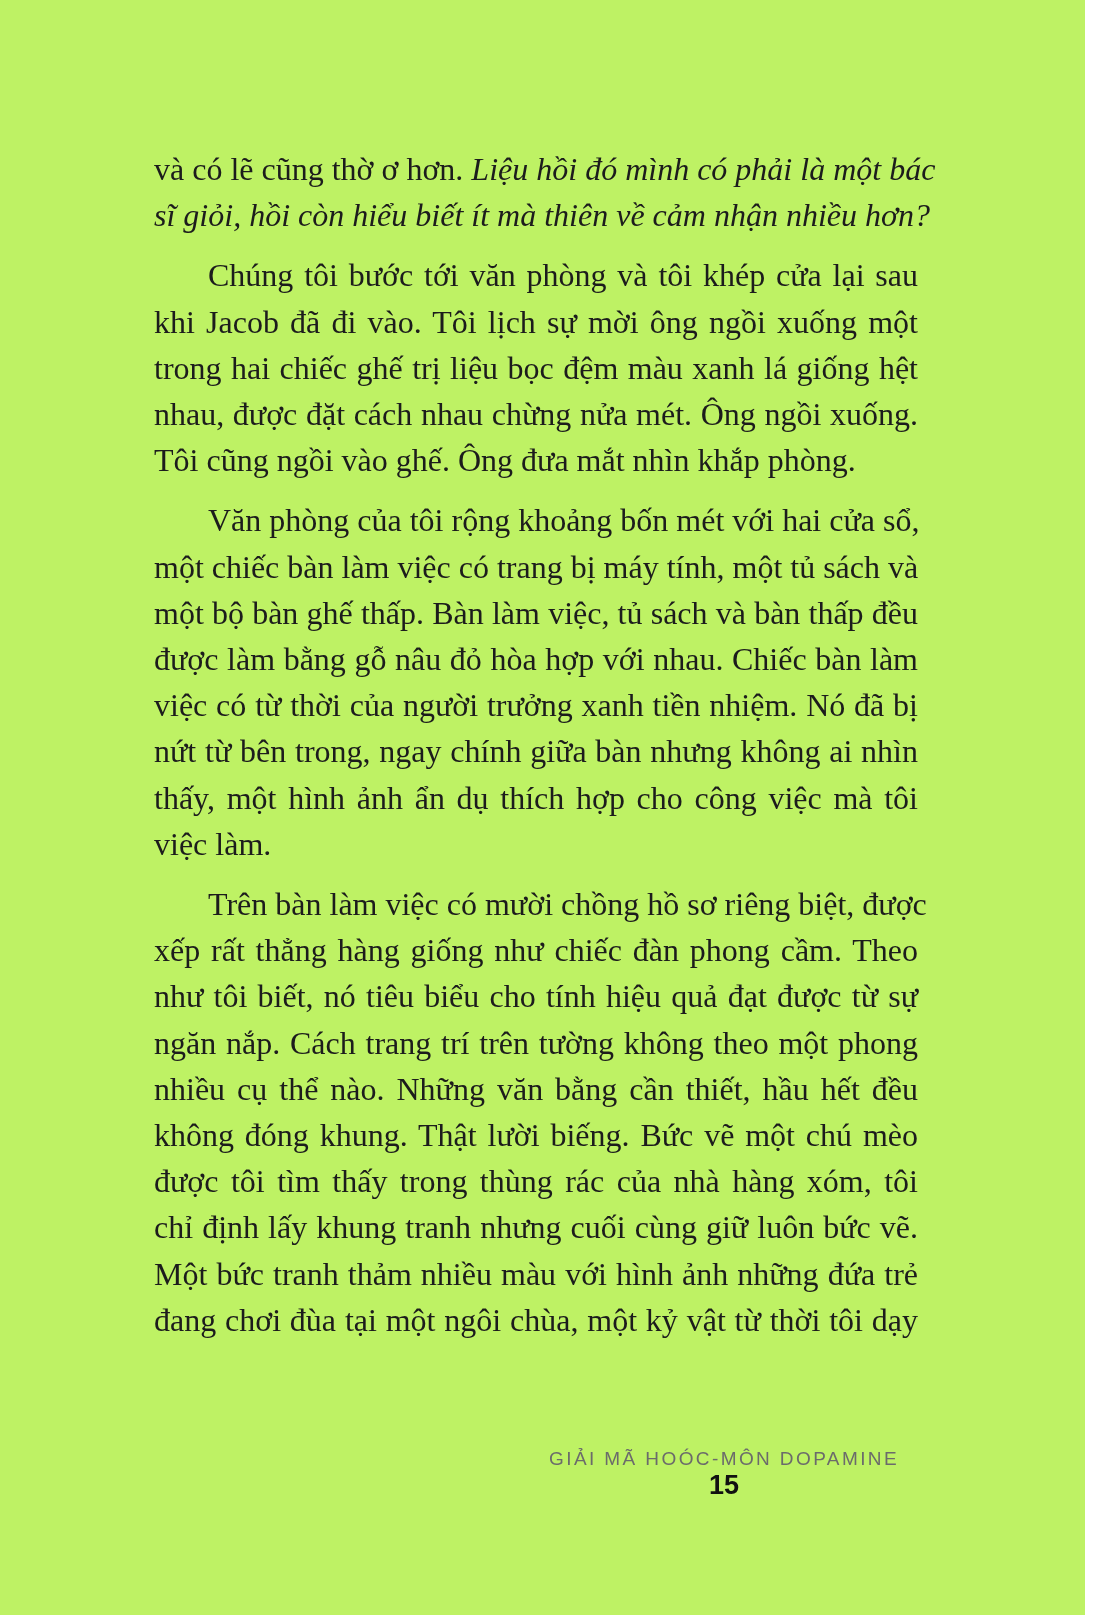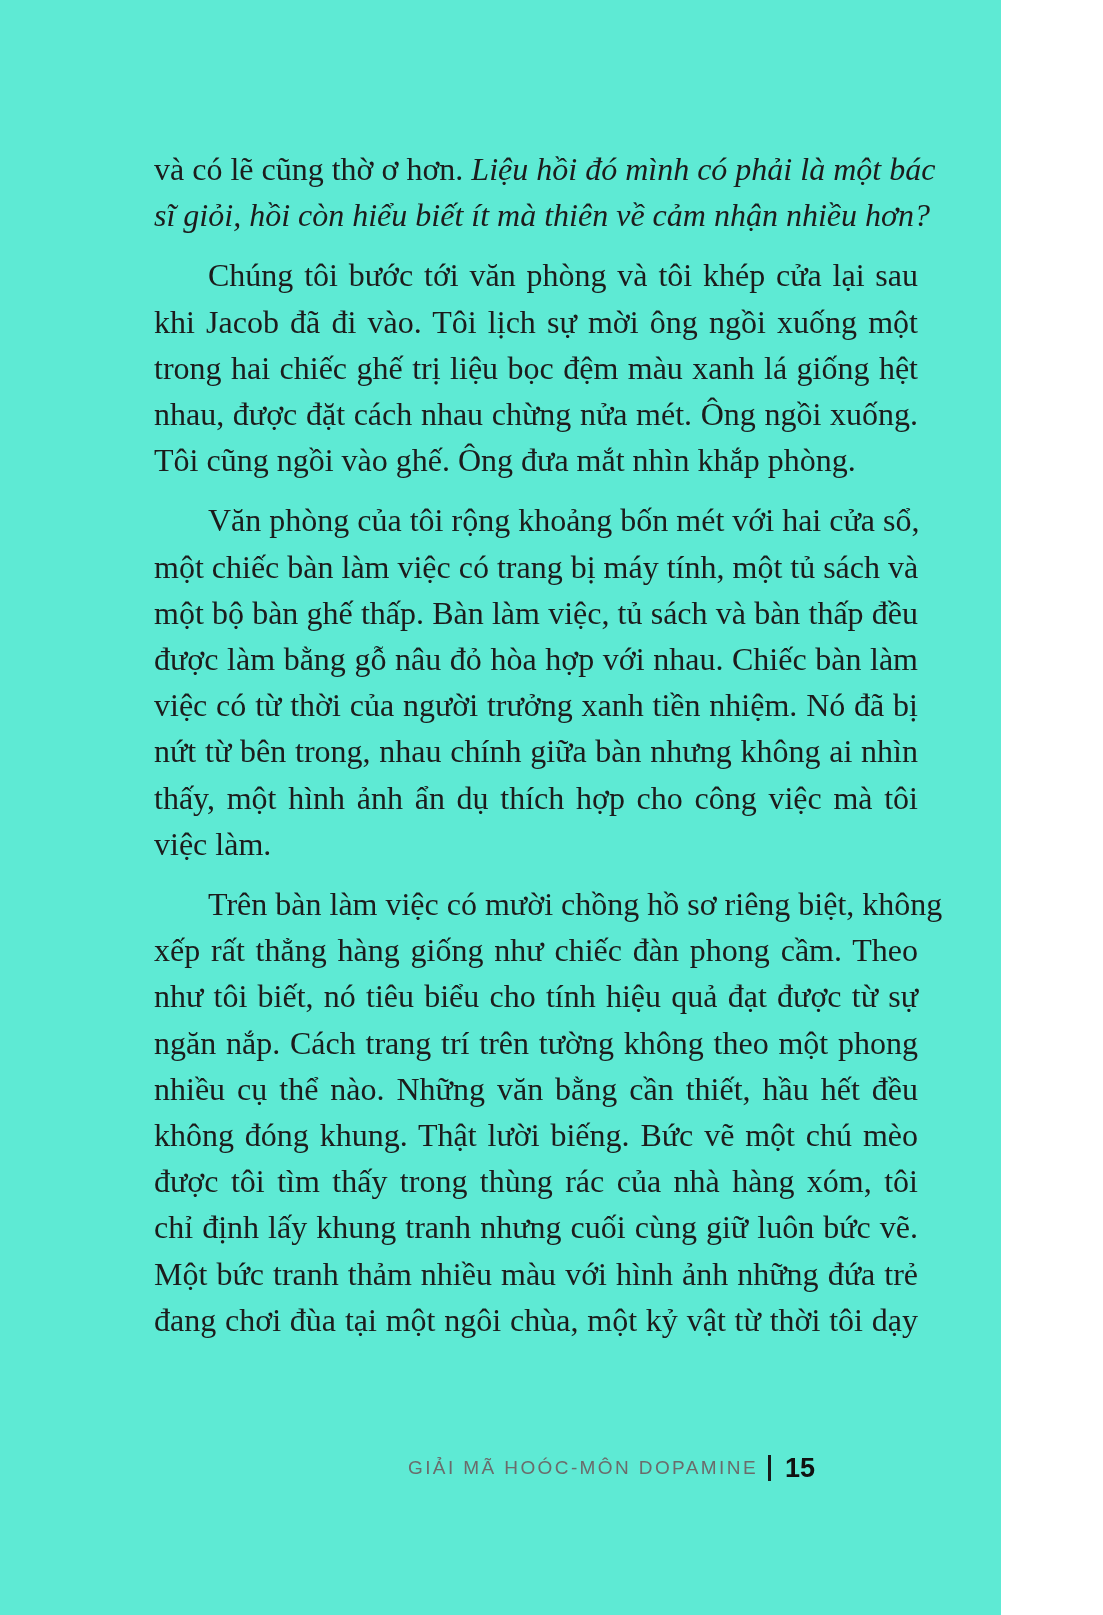--- a/index.html
+++ b/index.html
@@ -9,23 +9,23 @@
     }
     body {
       width: 1103px;
       height: 1615px;
       position: relative;
       overflow: hidden;
     }
     .page {
       position: absolute;
       left: 0; top: 0;
-      width: 1001px;
+      width: 1085px;
       height: 1615px;
-      background: #5eead4;
+      background: #bef264;
     }
     .body-text {
       position: absolute;
       left: 154px;
       top: 146px;
       width: 764px;
       font-family: "Liberation Serif", "DejaVu Serif", serif;
       font-size: 32px;
       line-height: 46.2px;
       color: #1c1c1c;
@@ -46,20 +46,21 @@
     .line.last {
       text-align-last: left;
     }
     .footer {
       position: absolute;
       right: 186px;
       top: 1448px;
       display: flex;
       align-items: center;
       height: 40px;
+      flex-direction: column;
     }
     .footer-title {
       font-family: "Liberation Sans", "DejaVu Sans", sans-serif;
       font-size: 19px;
       letter-spacing: 2.4px;
       color: #6b6b6b;
     }
     .footer-sep {
       width: 3px;
       height: 26px;
@@ -88,26 +89,26 @@
         <span class="line"><span>trong hai chiếc ghế trị liệu bọc đệm màu xanh lá giống hệt</span></span>
         <span class="line"><span>nhau, được đặt cách nhau chừng nửa mét. Ông ngồi xuống.</span></span>
         <span class="line last"><span>Tôi cũng ngồi vào ghế. Ông đưa mắt nhìn khắp phòng.</span></span>
       </p>
       <p>
         <span class="line" style="padding-left: 54px;"><span>Văn phòng của tôi rộng khoảng bốn mét với hai cửa sổ,</span></span>
         <span class="line"><span>một chiếc bàn làm việc có trang bị máy tính, một tủ sách và</span></span>
         <span class="line"><span>một bộ bàn ghế thấp. Bàn làm việc, tủ sách và bàn thấp đều</span></span>
         <span class="line"><span>được làm bằng gỗ nâu đỏ hòa hợp với nhau. Chiếc bàn làm</span></span>
         <span class="line"><span>việc có từ thời của người trưởng xanh tiền nhiệm. Nó đã bị</span></span>
-        <span class="line"><span>nứt từ bên trong, nhau chính giữa bàn nhưng không ai nhìn</span></span>
+        <span class="line"><span>nứt từ bên trong, ngay chính giữa bàn nhưng không ai nhìn</span></span>
         <span class="line"><span>thấy, một hình ảnh ẩn dụ thích hợp cho công việc mà tôi</span></span>
         <span class="line last"><span>việc làm.</span></span>
       </p>
       <p>
-        <span class="line" style="padding-left: 54px;"><span>Trên bàn làm việc có mười chồng hồ sơ riêng biệt, không</span></span>
+        <span class="line" style="padding-left: 54px;"><span>Trên bàn làm việc có mười chồng hồ sơ riêng biệt, được</span></span>
         <span class="line"><span>xếp rất thẳng hàng giống như chiếc đàn phong cầm. Theo</span></span>
         <span class="line"><span>như tôi biết, nó tiêu biểu cho tính hiệu quả đạt được từ sự</span></span>
         <span class="line"><span>ngăn nắp. Cách trang trí trên tường không theo một phong</span></span>
         <span class="line"><span>nhiều cụ thể nào. Những văn bằng cần thiết, hầu hết đều</span></span>
         <span class="line"><span>không đóng khung. Thật lười biếng. Bức vẽ một chú mèo</span></span>
         <span class="line"><span>được tôi tìm thấy trong thùng rác của nhà hàng xóm, tôi</span></span>
         <span class="line"><span>chỉ định lấy khung tranh nhưng cuối cùng giữ luôn bức vẽ.</span></span>
         <span class="line"><span>Một bức tranh thảm nhiều màu với hình ảnh những đứa trẻ</span></span>
         <span class="line"><span>đang chơi đùa tại một ngôi chùa, một kỷ vật từ thời tôi dạy</span></span>
       </p>

